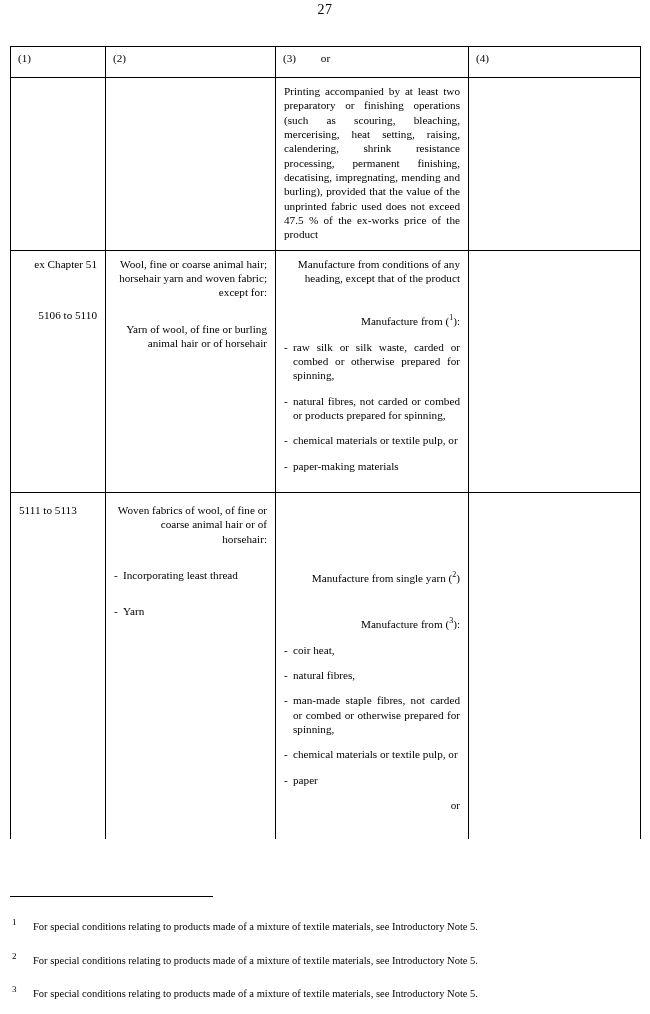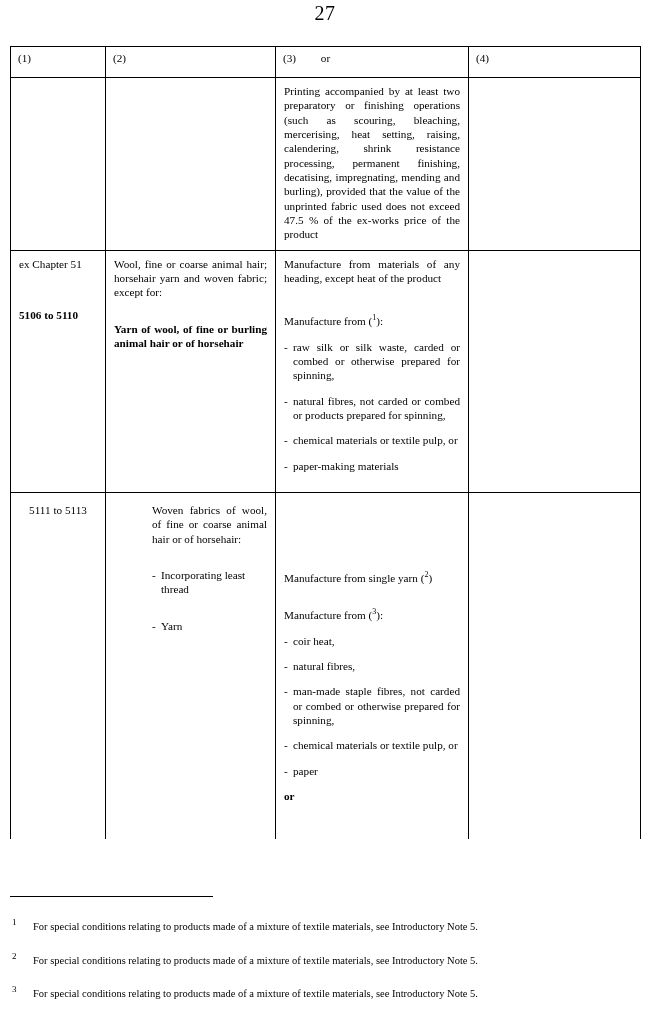--- a/index.html
+++ b/index.html
@@ -16,21 +16,21 @@
     overflow: hidden;
   }
 
   
   .page-number {
     position: absolute;
     top: 2px;
     left: 0;
     width: 650px;
     text-align: center;
-    font-size: 20px;
+    font-size: 14px;
     letter-spacing: 0.5px;
   }
 
   
   .rules-table {
     position: absolute;
     left: 10px;
     top: 46px;
     width: 630px;
     border-collapse: collapse;
@@ -75,22 +75,22 @@
   .hdr-or {
     position: absolute;
     left: 0;
     top: 5px;
     width: 100%;
     text-align: center;
     font-size: 11.2px;
   }
 
   
-  .p { margin: 0 0 11px 0; }
-  .p:last-child { margin-bottom: 0; font-weight: bold; }
+  .p { margin: 0 0 11px 0; text-align: right; }
+  .p:last-child { margin-bottom: 0; }
   .spacer-lg { height: 26px; }
   .spacer-md { height: 18px; }
   .spacer-sm { height: 11px; }
 
   .bullet {
     margin: 0 0 11px 0;
     padding-left: 9px;
     position: relative;
     text-align: justify;
   }
@@ -201,50 +201,50 @@
     </td>
     <td>
       <div class="cell-pad justify">
         <div class="p">Wool, fine or coarse animal hair; horsehair yarn and woven fabric; except for:</div>
         <div class="spacer-sm"></div>
         <div class="p">Yarn of wool, of fine or burling animal hair or of horsehair</div>
       </div>
     </td>
     <td>
       <div class="cell-pad justify">
-        <div class="p">Manufacture from materials of any heading, except heat of the product</div>
+        <div class="p">Manufacture from conditions of any heading, except that of the product</div>
         <div class="spacer-md"></div>
         <div class="p"><span>Manufacture from (</span><sup>1</sup><span>):</span></div>
         <div class="bullet"><span class="dash">-</span><span>raw silk or silk waste, carded or combed or otherwise prepared for spinning,</span></div>
         <div class="bullet"><span class="dash">-</span><span>natural fibres, not carded or combed or products prepared for spinning,</span></div>
         <div class="bullet-plain"><span class="dash">-</span><span>chemical materials or textile pulp, or</span></div>
         <div class="bullet-plain"><span class="dash">-</span><span>paper-making materials</span></div>
       </div>
     </td>
     <td>
       <div class="cell-pad"></div>
     </td>
   </tr>
 
   <tr class="body-row">
     <td>
-      <div class="cell-pad" style="padding-top:10px;height:328px;text-align:center;">5111 to 5113</div>
-    </td>
-    <td>
-      <div class="cell-pad justify" style="padding-top:10px;margin-left:38px;">
+      <div class="cell-pad" style="padding-top:10px;height:328px;">5111 to 5113</div>
+    </td>
+    <td>
+      <div class="cell-pad justify" style="padding-top:10px;">
         <div class="p">Woven fabrics of wool, of fine or coarse animal hair or of horsehair:</div>
         <div class="spacer-sm"></div>
         <div class="bullet-plain" style="margin-bottom:22px;"><span class="dash">-</span><span>Incorporating least thread</span></div>
         <div class="bullet-plain"><span class="dash">-</span><span>Yarn</span></div>
       </div>
     </td>
     <td>
       <div class="cell-pad justify" style="padding-top:10px;">
         <div class="spacer-lg" style="height:68px;"></div>
-        <div class="p" style="margin-bottom:23px;"><span>Manufacture from single yarn (</span><sup>2</sup><span>)</span></div>
+        <div class="p" style="margin-bottom:32px;"><span>Manufacture from single yarn (</span><sup>2</sup><span>)</span></div>
         <div class="p"><span>Manufacture from (</span><sup>3</sup><span>):</span></div>
         <div class="bullet-plain"><span class="dash">-</span><span>coir heat,</span></div>
         <div class="bullet-plain"><span class="dash">-</span><span>natural fibres,</span></div>
         <div class="bullet"><span class="dash">-</span><span>man-made staple fibres, not carded or combed or otherwise prepared for spinning,</span></div>
         <div class="bullet-plain"><span class="dash">-</span><span>chemical materials or textile pulp, or</span></div>
         <div class="bullet-plain"><span class="dash">-</span><span>paper</span></div>
         <div class="p">or</div>
       </div>
     </td>
     <td>

